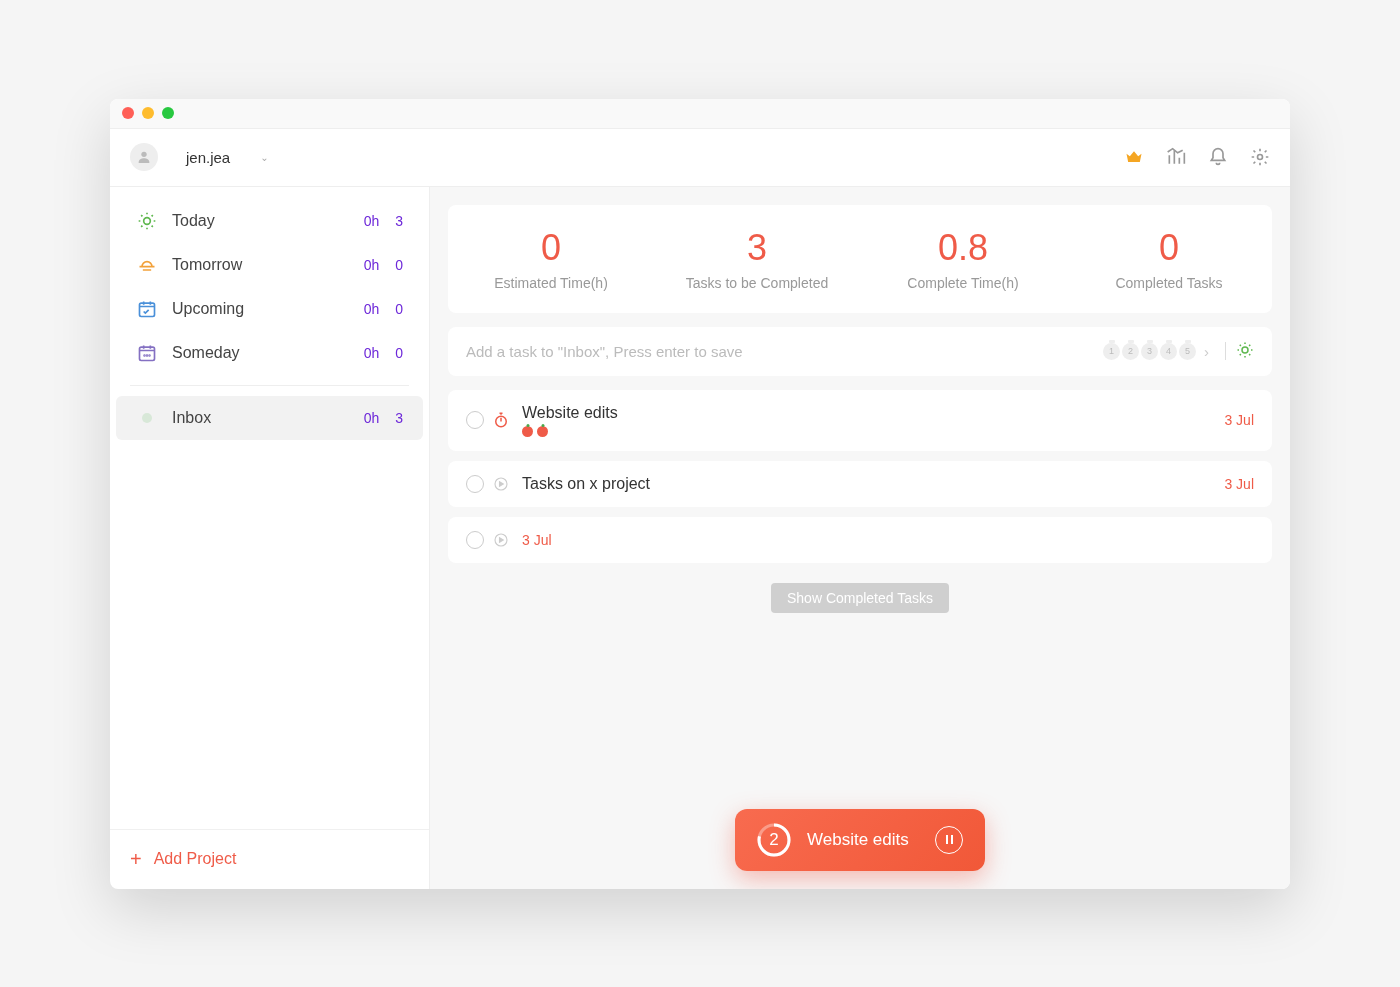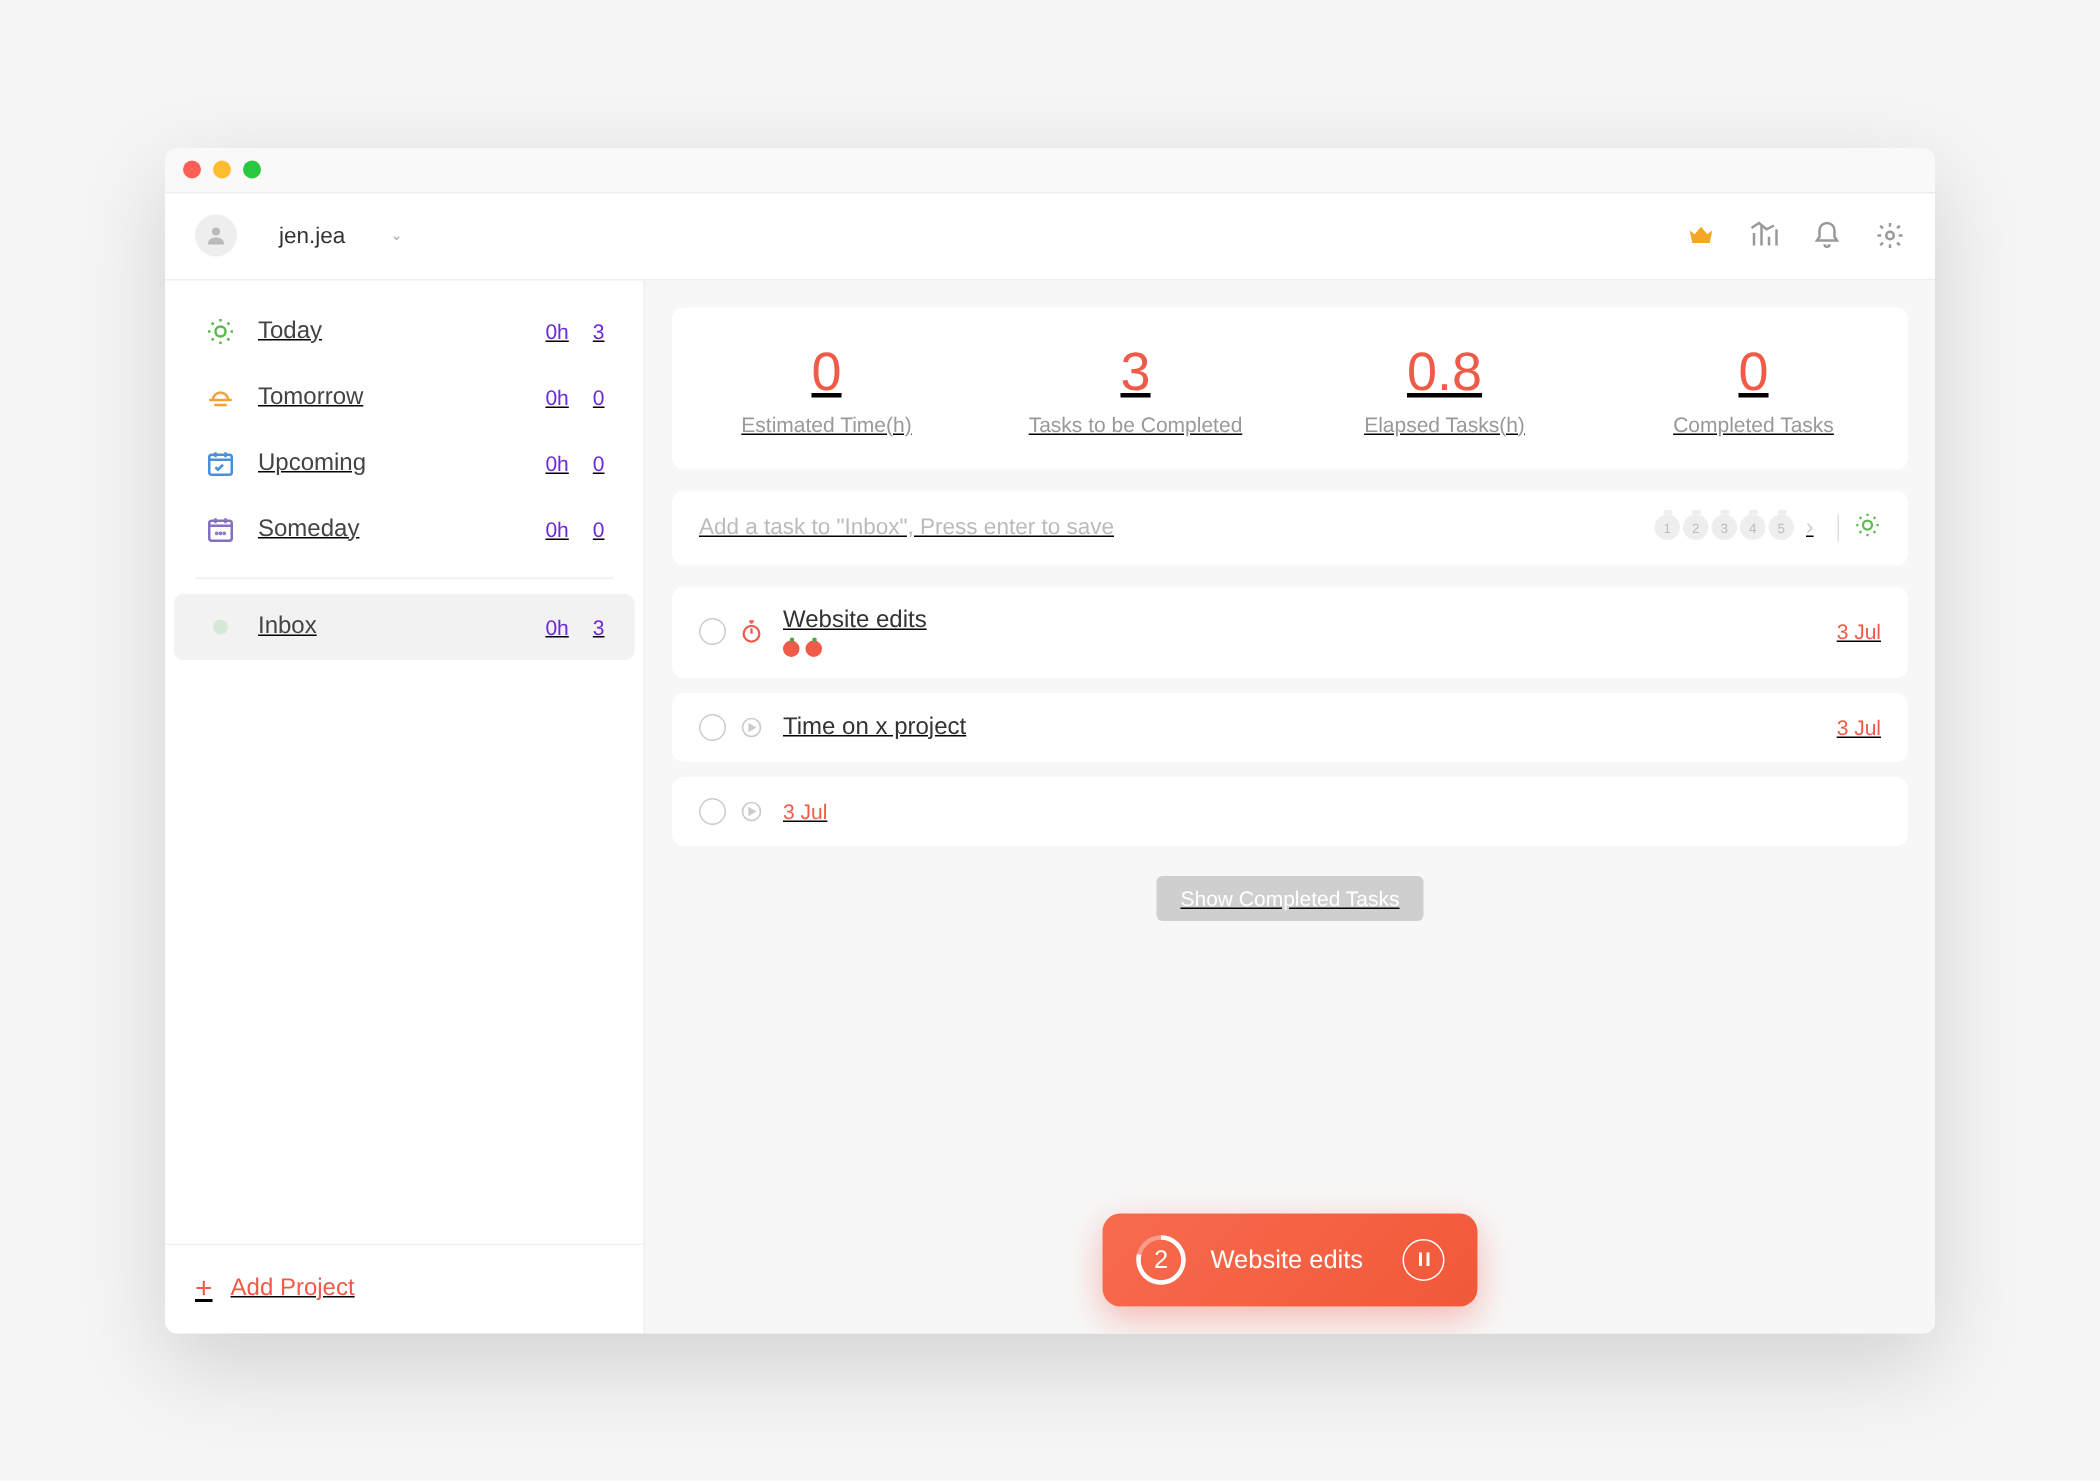--- a/index.html
+++ b/index.html
@@ -57,21 +57,20 @@
 .chev { color: #aaa; font-size: 10px; margin-left: 2px; }
 .topbar-spacer { flex: 1; }
 .top-icons { display: flex; gap: 22px; align-items: center; }
 .top-icon { width: 20px; height: 20px; color: #999; cursor: pointer; }
 .top-icon svg { width: 100%; height: 100%; }
 .crown { color: #f5a623; }
 .body {
   flex: 1;
   display: flex;
   overflow: hidden;
-  text-decoration: underline;
 }
 .sidebar {
   width: 320px;
   border-right: 1px solid #eee;
   display: flex;
   flex-direction: column;
   padding-top: 12px;
 }
 .side-item {
   display: flex;
@@ -326,21 +325,21 @@
         <div class="stat">
           <div class="value">0</div>
           <div class="label">Estimated Time(h)</div>
         </div>
         <div class="stat">
           <div class="value">3</div>
           <div class="label">Tasks to be Completed</div>
         </div>
         <div class="stat">
           <div class="value">0.8</div>
-          <div class="label">Elapsed Tasks(h)</div>
+          <div class="label">Complete Time(h)</div>
         </div>
         <div class="stat">
           <div class="value">0</div>
           <div class="label">Completed Tasks</div>
         </div>
       </div>
 
       <div class="add-task">
         <span class="placeholder">Add a task to "Inbox", Press enter to save</span>
         <div class="est-icons">
@@ -390,21 +389,21 @@
 
       <div class="task">
         <div class="check"></div>
         <div class="timer-ic timer-gray">
           <svg viewBox="0 0 24 24" fill="none" stroke="currentColor" stroke-width="1.5">
               <circle cx="12" cy="12" r="8"></circle>
               <path d="M10 9l5 3-5 3z" fill="currentColor"></path>
             </svg>
         </div>
         <div class="content">
-          <div class="title">Time on x project</div>
+          <div class="title">Tasks on x project</div>
         </div>
         <div class="date">3 Jul</div>
       </div>
 
       <div class="task">
         <div class="check"></div>
         <div class="timer-ic timer-gray">
           <svg viewBox="0 0 24 24" fill="none" stroke="currentColor" stroke-width="1.5">
               <circle cx="12" cy="12" r="8"></circle>
               <path d="M10 9l5 3-5 3z" fill="currentColor"></path>

